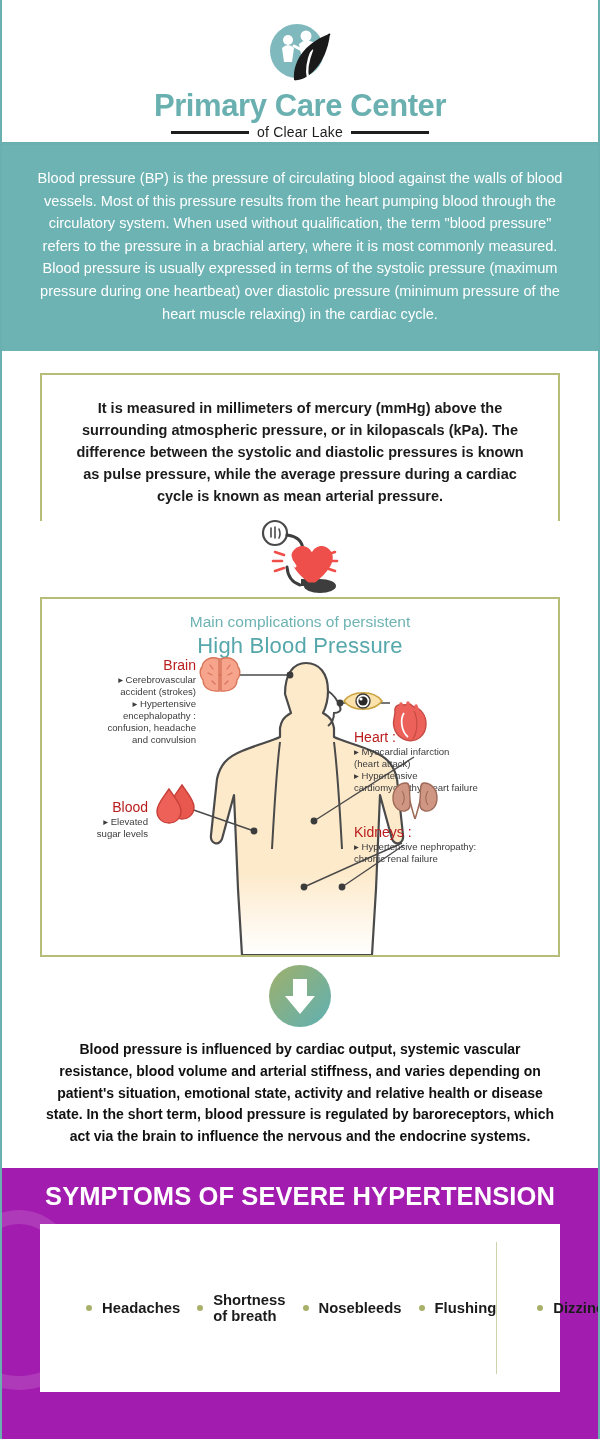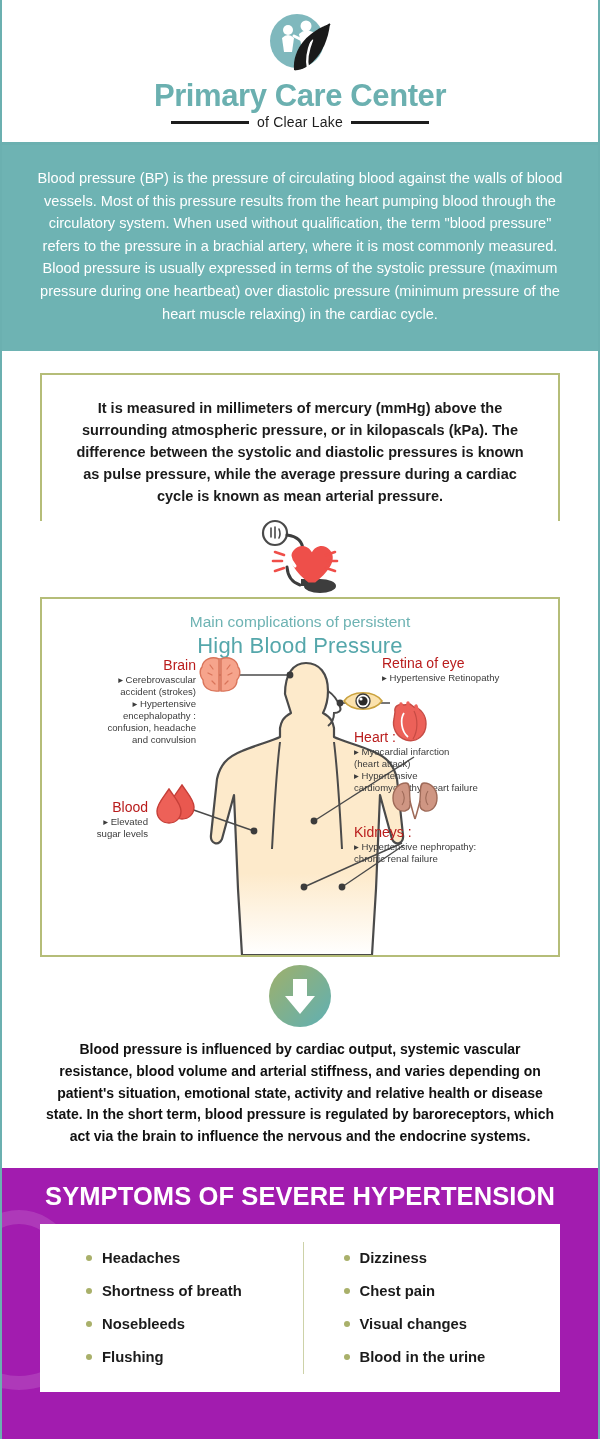--- a/index.html
+++ b/index.html
@@ -21,21 +21,21 @@
   }
 
   
   .header {
     height: 145px;
     background: #ffffff;
     display: flex;
     flex-direction: column;
     align-items: center;
     justify-content: flex-start;
-    padding-top: 10px;
+    padding-top: 20px;
     border-bottom: 3px solid #6bb0b0;
   }
   .logo-mark {
     position: relative;
     width: 72px;
     height: 68px;
     margin-bottom: 2px;
   }
   .logo-name {
     font-size: 31px;
@@ -185,21 +185,21 @@
     background: #ffffff;
     height: 168px;
     display: flex;
     align-items: center;
     padding: 8px 0;
   }
   .sym-col {
     flex: 1;
     padding-left: 46px;
     display: flex;
-    flex-direction: column;
+    flex-direction: row;
     justify-content: center;
     gap: 17px;
   }
   .sym-col.right { padding-left: 40px; border-left: 1px solid #cdd2a8; height: 132px; justify-content: center; }
   .sym-item {
     display: flex;
     align-items: center;
     gap: 10px;
     font-size: 14.8px;
     font-weight: bold;
@@ -346,24 +346,20 @@
     <div class="dg-label lbl-blood">
       <div class="dg-head">Blood</div>
       <span class="bullet-line">▸ Elevated</span>
       <span class="bullet-line">sugar levels</span>
     </div>
     <svg style="position:absolute;left:112px;top:182px;" width="46" height="44" viewBox="0 0 46 44">
       <path d="M28 4 C34 13 40 19 40 26 C40 33 35 38 28 38 C21 38 16 33 16 26 C16 19 22 13 28 4 Z" fill="#e9584f" stroke="#c63f38" stroke-width="1.4"></path>
       <path d="M15 8 C21 17 27 23 27 30 C27 37 22 42 15 42 C8 42 3 37 3 30 C3 23 9 17 15 8 Z" fill="#ed6158" stroke="#c63f38" stroke-width="1.4"></path>
     </svg>
 
-    <div class="dg-label lbl-retina">
-      <div class="dg-head">Retina of eye</div>
-      <span class="bullet-line">▸ Hypertensive Retinopathy</span>
-    </div>
     <svg style="position:absolute;left:300px;top:88px;" width="42" height="28" viewBox="0 0 42 28">
       <path d="M2 14 C10 3 32 3 40 14 C32 25 10 25 2 14 Z" fill="#fbe2ad" stroke="#caa23e" stroke-width="1.6"></path>
       <circle cx="21" cy="14" r="7" fill="#ffffff" stroke="#3c3c3c" stroke-width="1.4"></circle>
       <circle cx="21" cy="14" r="4.6" fill="#2b2b2b"></circle>
       <circle cx="19" cy="12" r="1.6" fill="#ffffff"></circle>
     </svg>
 
     <div class="dg-label lbl-heart">
       <div class="dg-head">Heart :</div>
       <span class="bullet-line">▸ Myocardial infarction</span>

